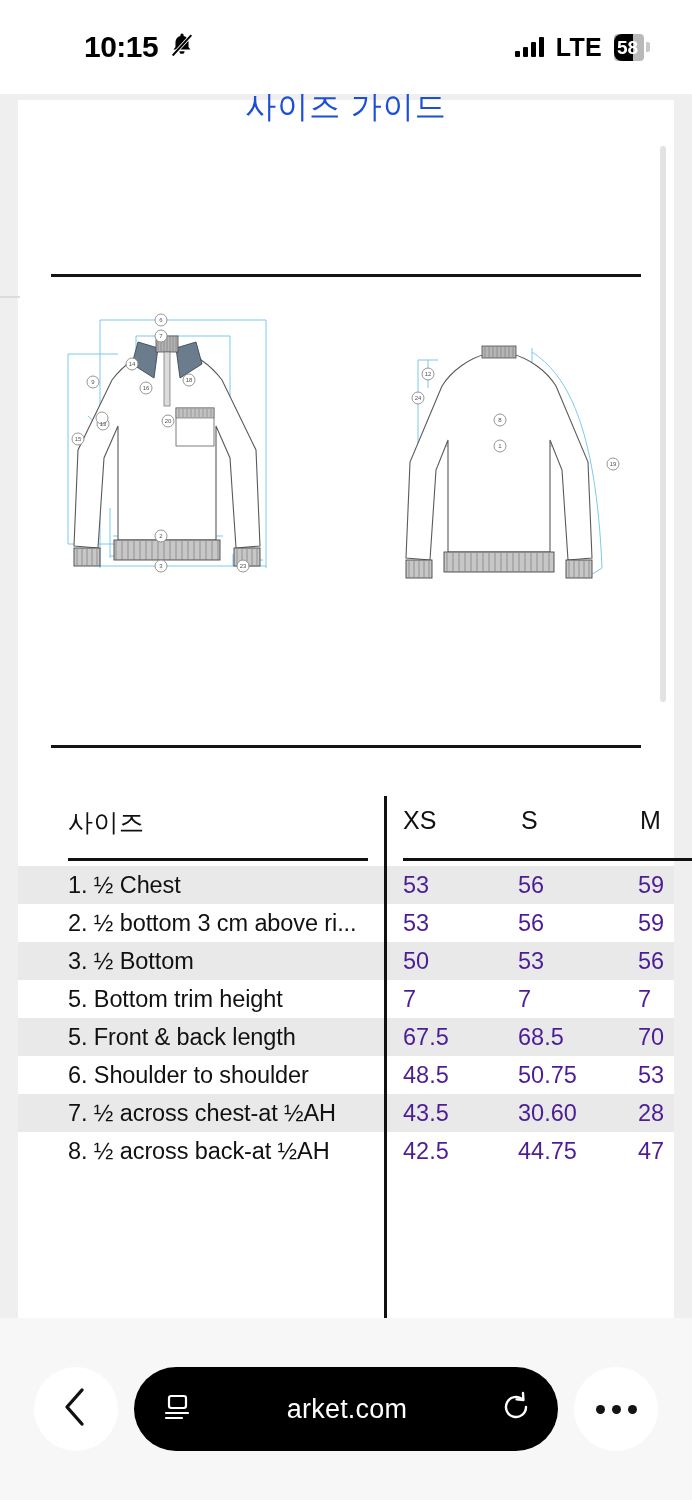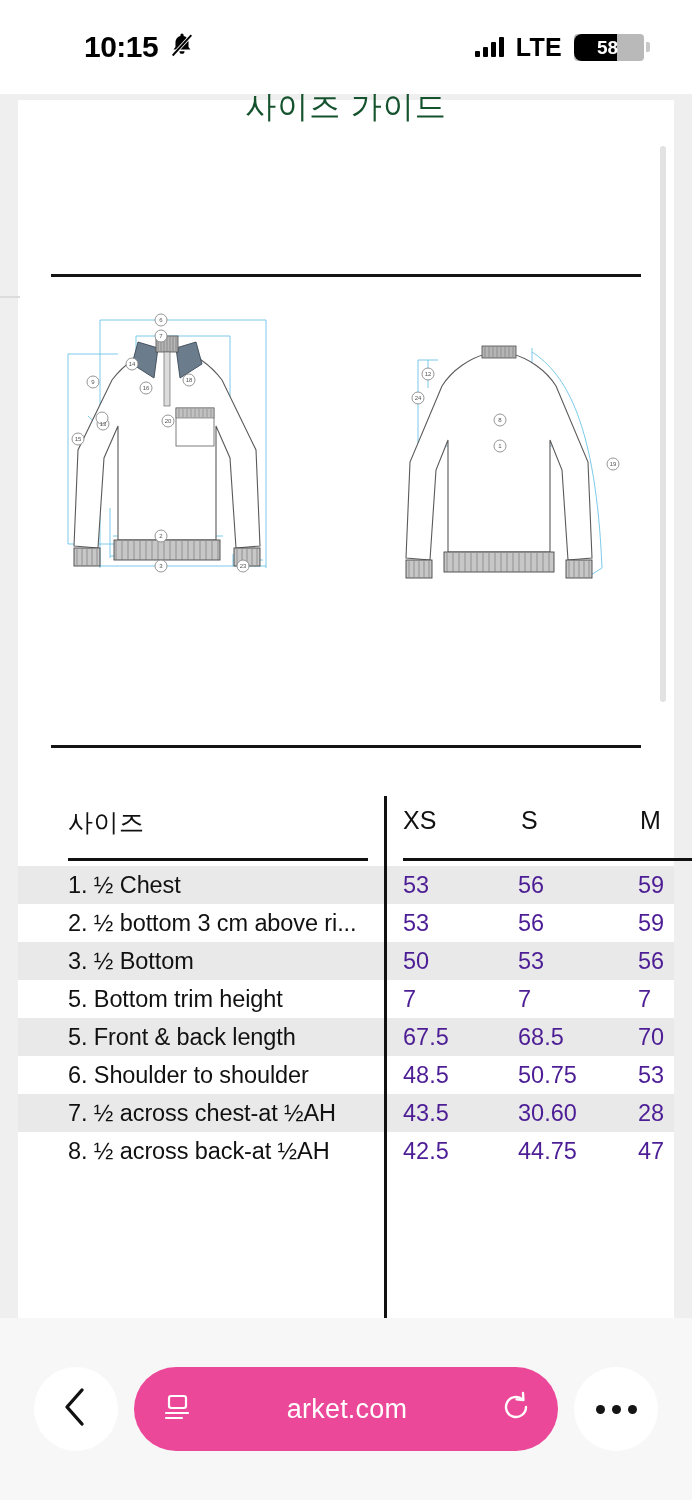--- a/index.html
+++ b/index.html
@@ -59,21 +59,21 @@
   .signal-bars span:nth-child(3) { height: 15px; }
   .signal-bars span:nth-child(4) { height: 20px; }
   .lte-label {
     font-size: 25px;
     font-weight: 600;
     color: #000;
     letter-spacing: 0.3px;
   }
   .battery {
     position: relative;
-    width: 70px;
+    width: 30px;
     height: 27px;
     border-radius: 4px;
     background: #b9b9b9;
     overflow: hidden;
     display: flex;
     align-items: center;
   }
   .battery-fill {
     position: absolute;
     left: 0; top: 0; bottom: 0;
@@ -120,21 +120,21 @@
   }
 
   
   .guide-title {
     position: absolute;
     top: -14px;
     left: 0;
     width: 656px;
     text-align: center;
     font-size: 31px;
-    color: #14532d;
+    color: #1d4ed8;
     letter-spacing: 1px;
     white-space: nowrap;
   }
 
   .rule-top {
     position: absolute;
     top: 174px;
     left: 33px;
     width: 590px;
     height: 3px;
@@ -283,21 +283,21 @@
     background: #ffffff;
     display: flex;
     align-items: center;
     justify-content: center;
     flex-shrink: 0;
   }
   .url-pill {
     flex: 1;
     height: 84px;
     border-radius: 42px;
-    background: #ec4899;
+    background: #000000;
     display: flex;
     align-items: center;
     padding: 0 26px;
     gap: 8px;
   }
   .url-text {
     flex: 1;
     text-align: center;
     color: #ffffff;
     font-size: 27px;

